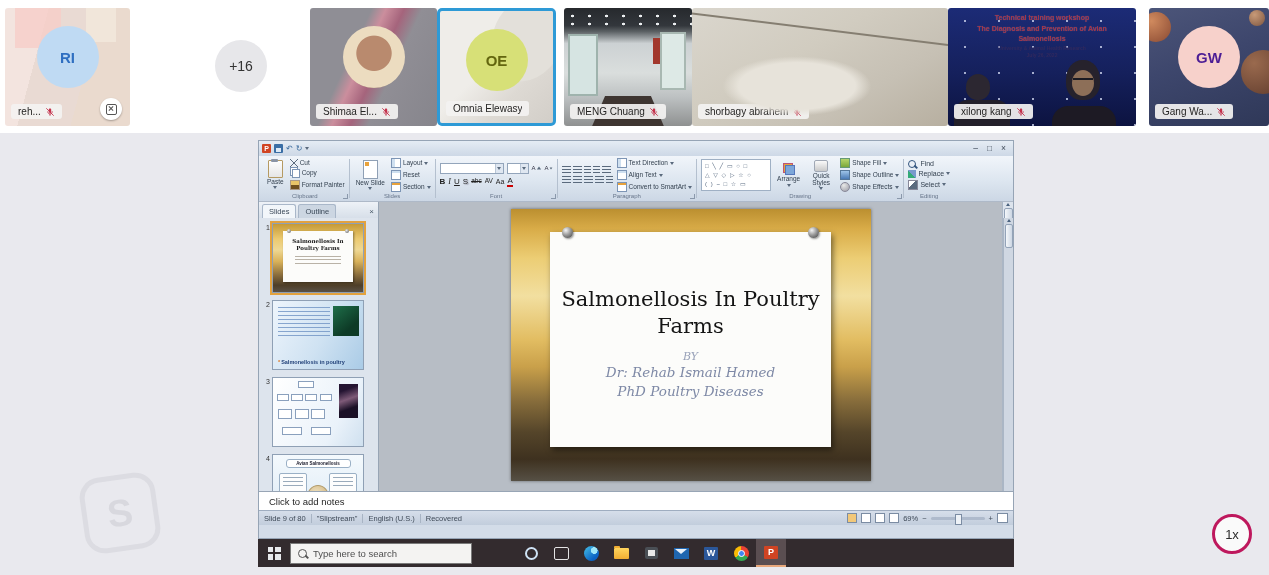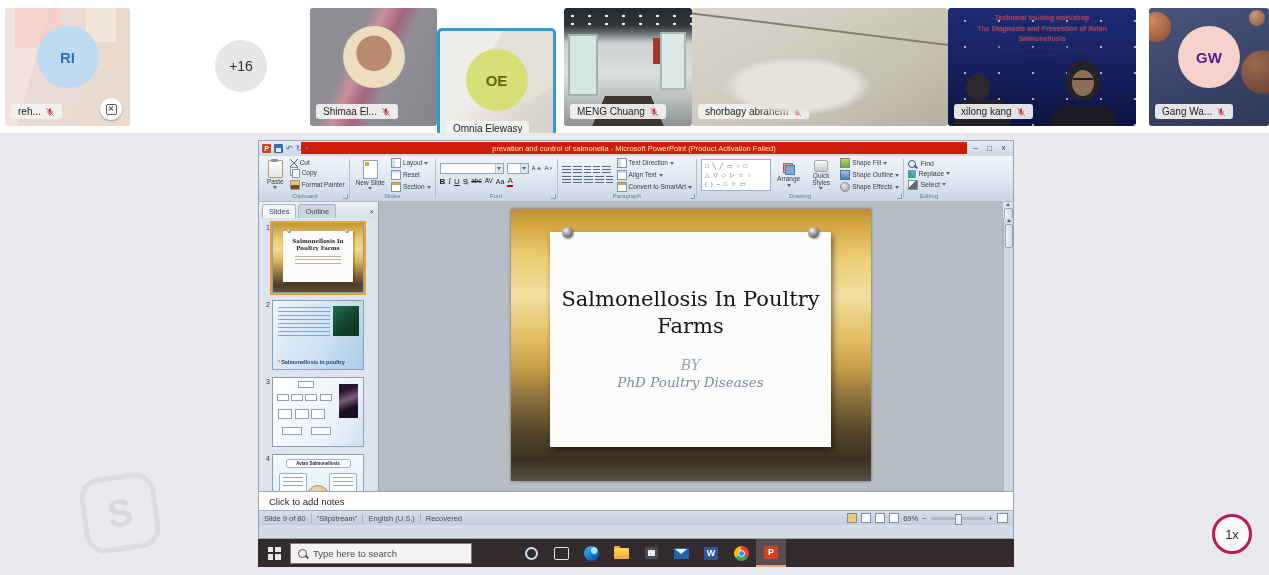--- a/index.html
+++ b/index.html
@@ -25,21 +25,21 @@
   .boxx::before,.boxx::after{content:"";position:absolute;left:1px;top:3.5px;width:6px;height:1px;background:#555;}
   .boxx::before{transform:rotate(45deg);} .boxx::after{transform:rotate(-45deg);}
   
   .overflow-badge{position:absolute;left:215px;top:32px;width:52px;height:52px;border-radius:50%;background:#e7e7ea;
     display:flex;align-items:center;justify-content:center;font-size:14px;color:#333;}
   
   .t-sh{left:310px;width:127px;background:linear-gradient(115deg,#8f8e95 0 34%,#cb8e9d 42%,#a5647c 52%,#908e95 62%,#86858c);}
   .av-sh{background:radial-gradient(circle at 50% 44%,#b98a6e 0 37%,#ecdcc0 39% 73%,#d9c8a8 74%);}
   
   .t-om{left:437px;width:119px;border:3px solid #2e9ad6;border-radius:5px;
-    background:linear-gradient(135deg,#efede9 0 45%,#ddd9d3 70%,#d2cec8);margin-top:20px;}
+    background:linear-gradient(135deg,#efede9 0 45%,#ddd9d3 70%,#d2cec8);}
   .t-om::before{content:"";position:absolute;right:-10px;top:-18px;width:70px;height:90px;background:#e3e0da;
     border-radius:50%;transform:rotate(25deg);}
   .av-om{background:#d7e077;color:#63660f;z-index:1;}
   
   .t-me{left:564px;width:128px;background:linear-gradient(180deg,#26292d 0%,#33373c 15%,#5c6164 20%,#ccd1d3 30%,#dadedd 55%,#bcc0c1 76%,#8f9191 100%);}
   .me-lights{position:absolute;left:0;top:4px;width:100%;height:14px;
     background-image:radial-gradient(circle,#eceff1 1.2px,transparent 1.6px);background-size:17px 8px;}
   .me-window{position:absolute;left:4px;top:26px;width:26px;height:58px;border:2px solid #9fb3ad;background:#d6e4e2;}
   .me-window2{position:absolute;right:6px;top:24px;width:22px;height:54px;border:2px solid #a8b8b2;background:#dde9e6;}
   .me-banner{position:absolute;right:32px;top:30px;width:7px;height:26px;background:#a2372c;}
@@ -201,21 +201,21 @@
     background:radial-gradient(circle at 40% 35%,#efe2c2,#c9a86a);border:1px solid #b09a6a;}
   .canvas{flex:1;position:relative;}
   .slide{position:absolute;left:50%;transform:translateX(-50%);top:7px;width:360px;height:272px;
     box-shadow:0 0 3px rgba(40,40,40,.6);
     background:linear-gradient(180deg,#bb8f30 0%,#d8ab47 7%,#eccd74 18%,#f2dfa0 32%,#e2bd62 48%,#c9a04a 58%,#8a6f3c 70%,#55452a 82%,#3e311f 92%,#565045 100%);}
   .card{position:absolute;left:11%;top:8.5%;width:78%;height:79%;background:#fcfcfa;box-shadow:2px 3px 6px rgba(0,0,0,.5);}
   .pin{position:absolute;top:-5px;width:11px;height:11px;border-radius:50%;
     background:radial-gradient(circle at 35% 30%,#f4f4f4,#9a9a9a 45%,#3a3a3a);box-shadow:1px 1px 2px rgba(0,0,0,.4);}
   .pin.pl{left:12px;} .pin.pr{right:12px;}
   .slide-title{margin-top:54px;text-align:center;font-family:"DejaVu Serif",serif;font-size:21px;color:#141414;line-height:1.3;}
-  .slide-by{text-align:center;font-size:14px;color:#98a1b8;margin-top:16px;font-family:"DejaVu Serif",serif;font-style:italic;}
+  .slide-by{text-align:center;font-size:11px;color:#98a1b8;margin-top:9px;font-family:"DejaVu Serif",serif;font-style:italic;}
   .slide-author{text-align:center;font-size:13.5px;color:#7e89a6;font-family:"DejaVu Serif",serif;font-style:italic;line-height:1.45;}
   .vscroll{width:10px;background:#dce3ec;border-left:1px solid #aab6c5;display:flex;flex-direction:column;align-items:center;
     padding:1px 0;flex:0 0 10px;}
   .vthumb{width:7px;height:26px;background:linear-gradient(90deg,#f4f7fa,#ccd6e3);border:1px solid #93a3b8;border-radius:2px;margin-top:2px;}
   .vsp{flex:1;}
   .tri-u{width:0;height:0;border-left:2.5px solid transparent;border-right:2.5px solid transparent;border-bottom:3.5px solid #49617e;}
   .tri-d{width:0;height:0;border-left:2.5px solid transparent;border-right:2.5px solid transparent;border-top:3.5px solid #49617e;}
   .navbtn{width:10px;padding:2px 0;border-top:1px solid #aab6c5;display:flex;flex-direction:column;align-items:center;gap:1px;}
   
   .notes{height:19px;background:#fff;border-top:1px solid #98a5b5;display:flex;align-items:center;
@@ -411,21 +411,20 @@
       <div class="ppt">
 
         <div class="titlebar">
           <div class="qat">
             <span class="qat-ppt">P</span>
             <span class="qat-save"></span>
             <span class="qat-undo">↶</span>
             <span class="qat-undo">↻</span>
             <span class="cd"></span>
           </div>
-          <div class="title-red">prevation and control of salmonella - Microsoft PowerPoint (Product Activation Failed)</div>
           <div class="win-controls">
             <span>–</span>
             <span>□</span>
             <span>×</span>
           </div>
         </div>
 
 
         <div class="ribbon">
           <div class="group">
@@ -701,20 +700,21 @@
               </div>
           </div>
 
           <div class="canvas">
             <div class="slide">
               <div class="card">
                 <span class="pin pl"></span>
                 <span class="pin pr"></span>
                 <div class="slide-title">Salmonellosis In Poultry Farms</div>
                 <div class="slide-by">BY</div>
+                <div class="slide-author">Dr: Rehab Ismail Hamed</div>
                 <div class="slide-author">PhD Poultry Diseases</div>
               </div>
             </div>
           </div>
 
           <div class="vscroll">
             <span class="tri-u"></span>
             <span class="vthumb"></span>
             <span class="vsp"></span>
             <span class="tri-d"></span>

